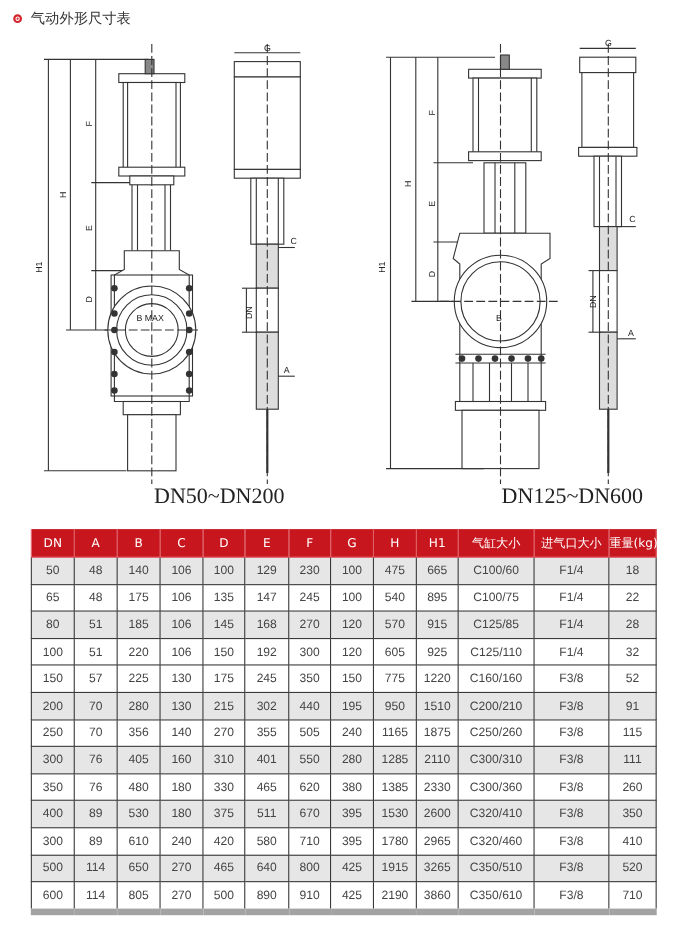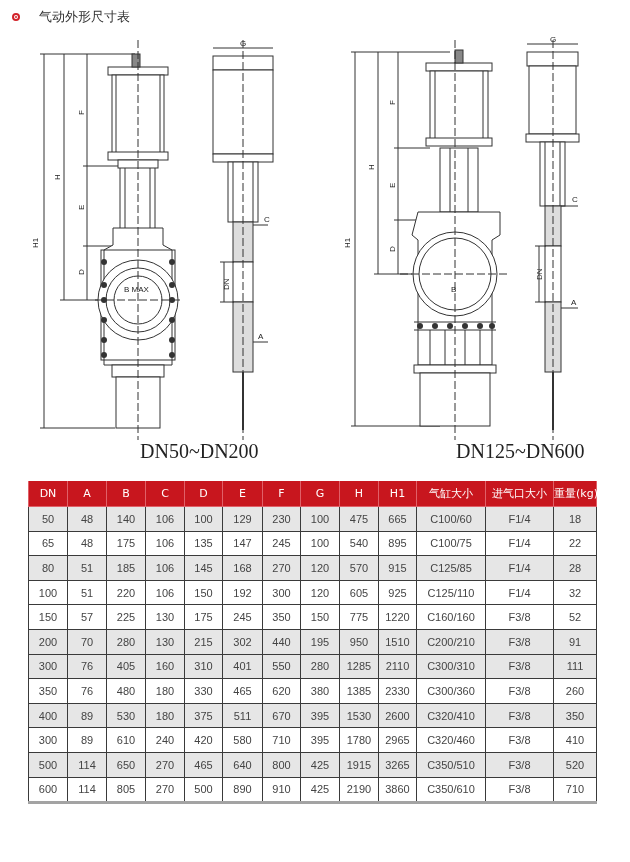--- a/index.html
+++ b/index.html
@@ -1,29 +1,29 @@
 <!DOCTYPE html>
 <html><head>
 <meta charset="utf-8">
 <style>
   html, body { margin: 0; padding: 0; background: #ffffff; }
   body { width: 630px; height: 862px; position: relative; overflow: hidden;
          font-family: "Liberation Sans", "DejaVu Sans", sans-serif; color: #333; }
-  .title-row { position: absolute; left: 12px; top: 8px; display: flex; align-items: center; gap: 19px; }
+  .title-row { position: absolute; left: 12px; top: 8px; display: flex; align-items: center; gap: 8px; }
   .bullet { width: 8px; height: 8px; border-radius: 50%; background: #fff; border: 2px solid #d2232a; box-sizing: border-box; position: relative; }
   .bullet::after { content: ""; position: absolute; left: 1px; top: 1px; width: 2px; height: 2px; background: #d2232a; border-radius: 50%; }
   .title { font-size: 13px; color: #333; font-family: "DejaVu Sans", sans-serif; }
   .drawing { position: absolute; }
   .caption { position: absolute; font-family: "Liberation Serif", "DejaVu Serif", serif; font-size: 20px; color: #222; letter-spacing: 0px; }
   table.dims { position: absolute; left: 28px; top: 481px; border-collapse: collapse; table-layout: fixed; width: 568px; }
   table.dims th { background: #c8161e; color: #fff; font-weight: normal; font-size: 11px; height: 25px; border: 1px solid #e06068; border-top: none; padding: 0; text-align: center; white-space: nowrap; font-family: "DejaVu Sans", sans-serif; }
   table.dims td { font-size: 11px; height: 23.6px; border: 1px solid #3a3a3a; text-align: center; padding: 0; color: #444; }
   table.dims tr.odd td { background: #e6e6e6; }
   table.dims tr.even td { background: #ffffff; }
-  table.dims tr:last-child td { border-bottom: 3px solid #a3a3a3; margin-left: 26px; }
+  table.dims tr:last-child td { border-bottom: 6px solid #a3a3a3; margin-left: 26px; }
   svg text { font-family: "Liberation Sans", sans-serif; }
 </style>
 </head>
 <body>
 
 <div class="title-row">
   <span class="bullet"></span>
   <span class="title">气动外形尺寸表</span>
 </div>
 
@@ -311,20 +311,35 @@
         <td>215</td>
         <td>302</td>
         <td>440</td>
         <td>195</td>
         <td>950</td>
         <td>1510</td>
         <td>C200/210</td>
         <td>F3/8</td>
         <td>91</td>
       </tr>
+      <tr class="even">
+        <td>250</td>
+        <td>70</td>
+        <td>356</td>
+        <td>140</td>
+        <td>270</td>
+        <td>355</td>
+        <td>505</td>
+        <td>240</td>
+        <td>1165</td>
+        <td>1875</td>
+        <td>C250/260</td>
+        <td>F3/8</td>
+        <td>115</td>
+      </tr>
       <tr class="odd">
         <td>300</td>
         <td>76</td>
         <td>405</td>
         <td>160</td>
         <td>310</td>
         <td>401</td>
         <td>550</td>
         <td>280</td>
         <td>1285</td>

